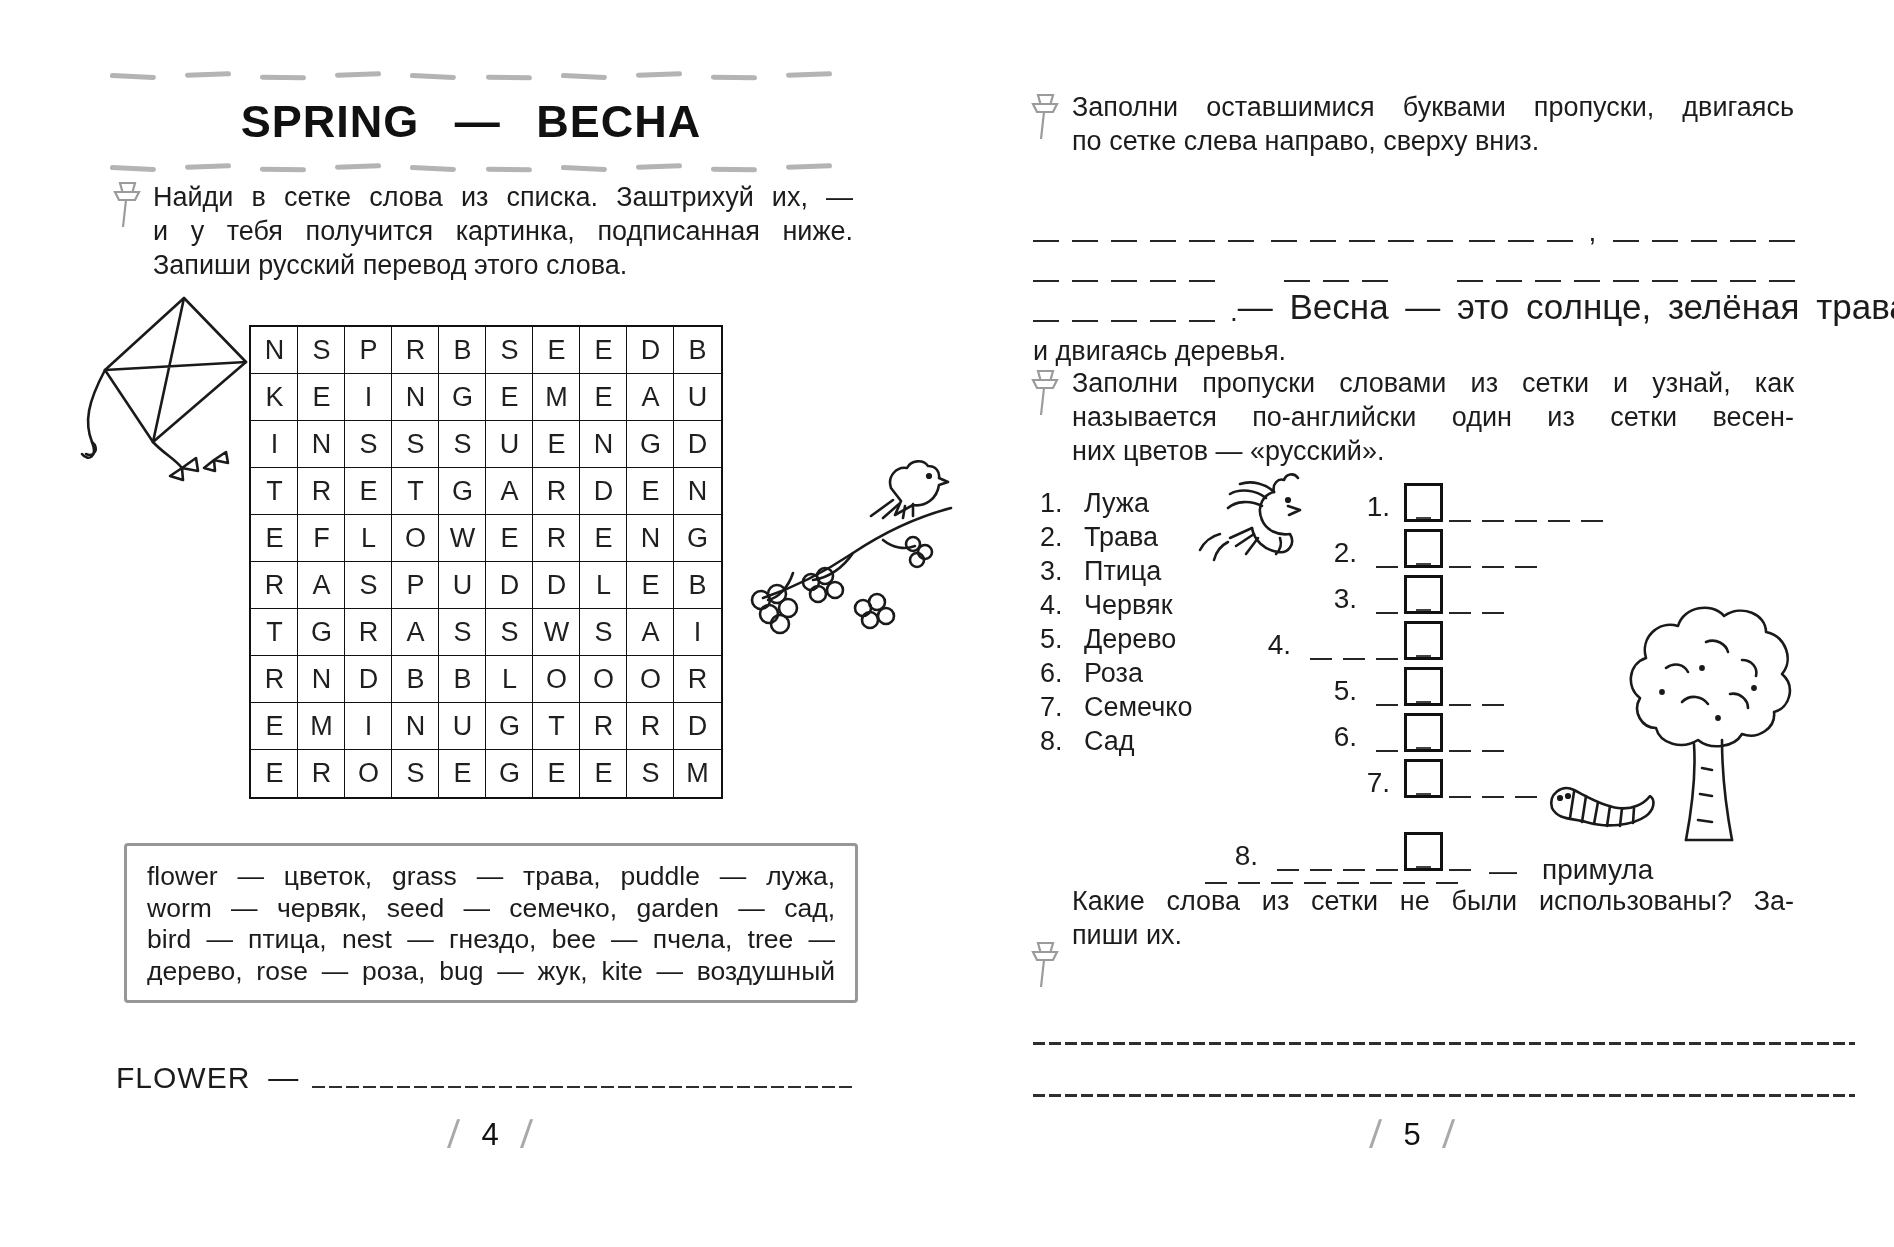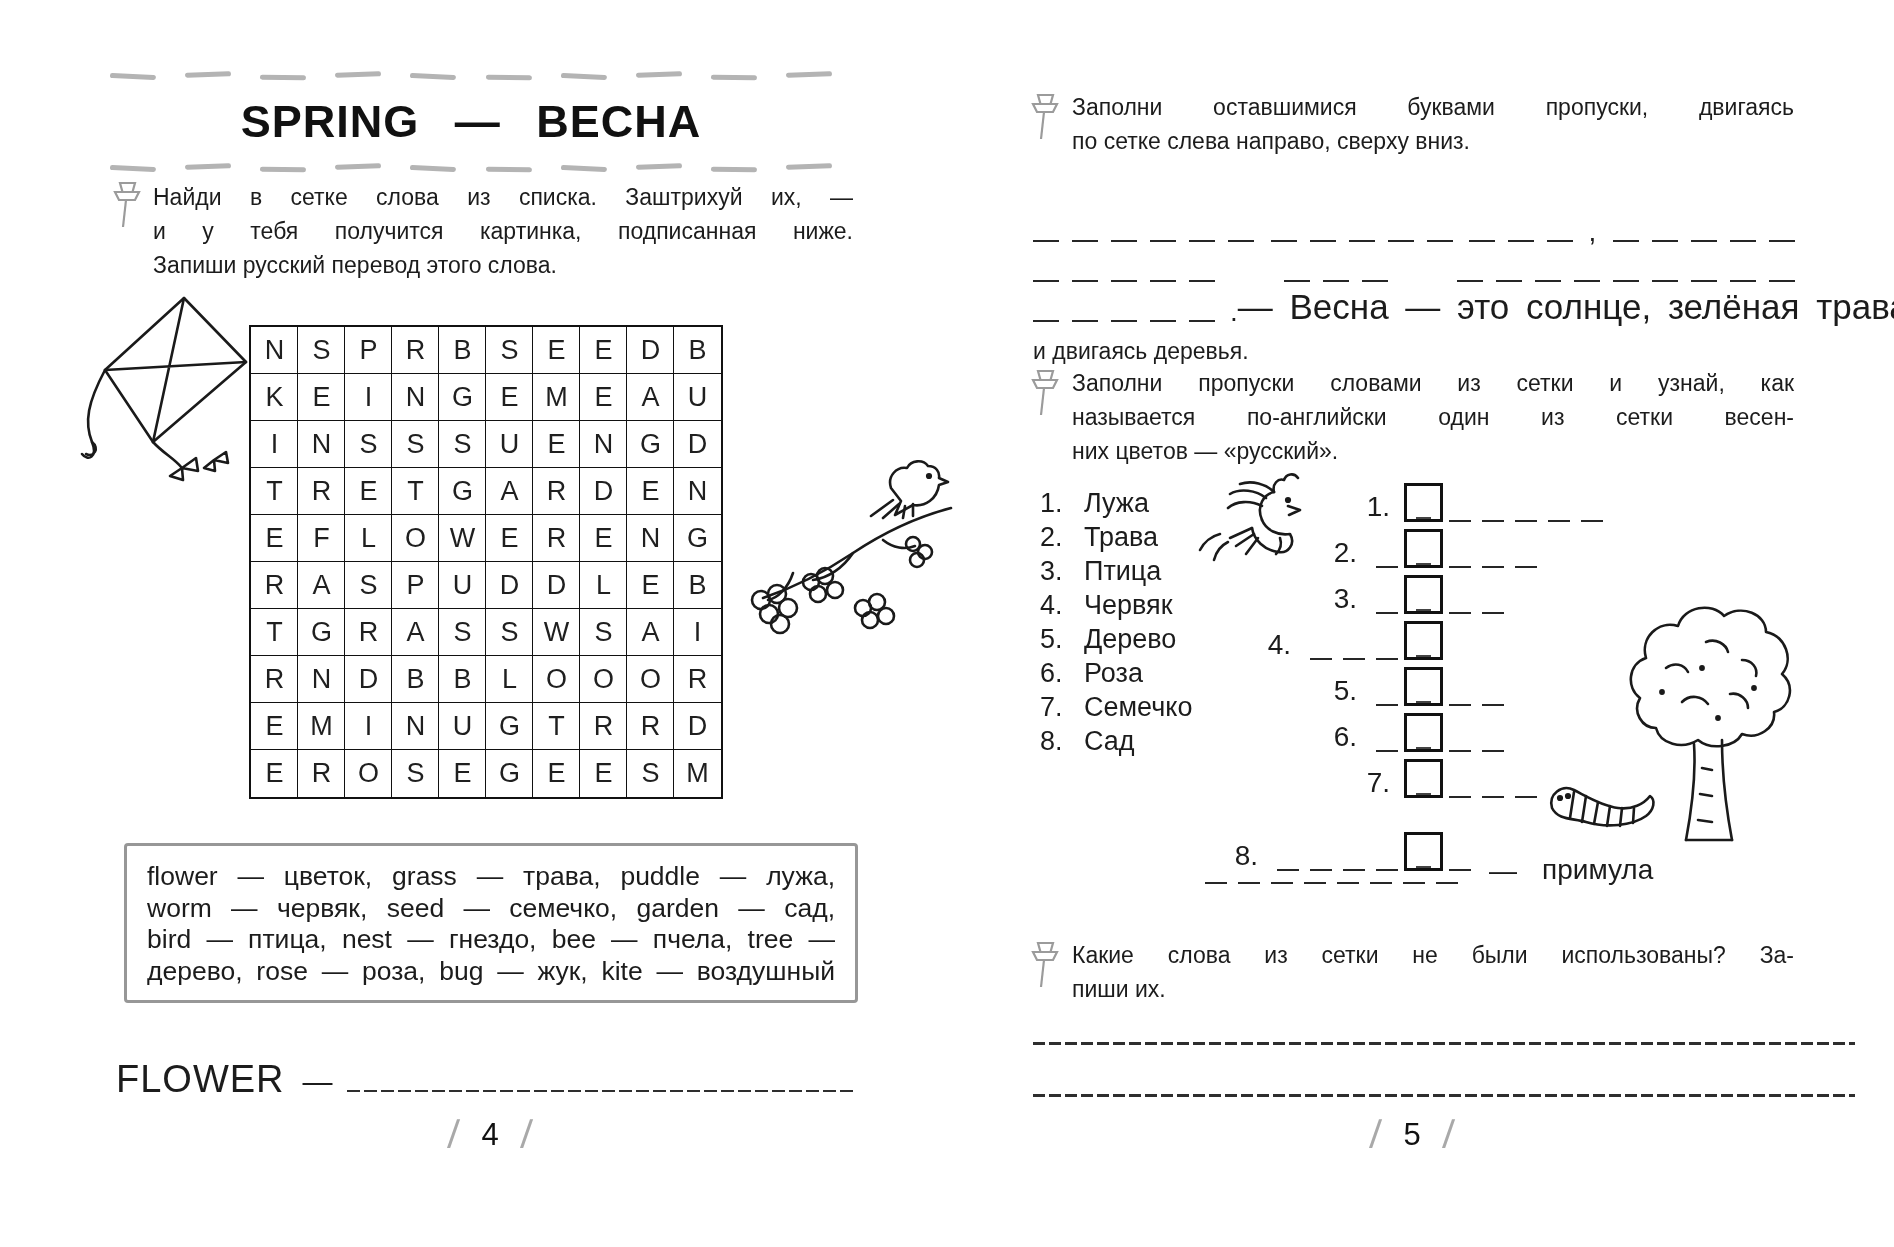--- a/index.html
+++ b/index.html
@@ -14,42 +14,42 @@
   .title-block{left:110px;top:72px;width:722px;}
   .dash-row{display:flex;justify-content:space-between;height:10px;}
   .tdash{width:46px;height:5px;background:#b4b4b4;border-radius:3px;display:inline-block;}
   .dash-row .tdash:nth-child(odd){transform:rotate(2.5deg) translateY(2px);}
   .dash-row .tdash:nth-child(even){transform:rotate(-2deg);}
   .dash-row .tdash:nth-child(3n){transform:rotate(1deg) translateY(3px);}
   h1.title{margin:14px 0 16px 0;text-align:center;font-size:45px;font-weight:bold;
     letter-spacing:1px;word-spacing:22px;color:#111;}
 
   
-  .para{font-size:23px;line-height:34px;color:#1c1c1c;}
+  .para{font-size:27px;line-height:34px;color:#1c1c1c;}
   .para .line{text-align:justify;text-align-last:justify;white-space:normal;}
   .para .line.last{text-align-last:left;}
 
   
   .pin{width:34px;height:52px;}
 
   
   .wsgrid{display:grid;grid-template-columns:repeat(10,47px);grid-auto-rows:47px;
     border:2px solid #111;width:470px;box-sizing:content-box;}
   .wscell{border:1.5px solid #111;display:flex;align-items:center;justify-content:center;
     font-size:27px;color:#1f1f1f;margin:-0.75px;background:#fff;}
 
   
   .word-box{left:124px;top:843px;width:688px;border:3px solid #979797;border-radius:4px;
     padding:15px 20px 13px 20px;font-size:26.5px;line-height:31.5px;}
   .word-box .line{text-align:justify;text-align-last:justify;}
   .word-box .line.last{text-align-last:left;}
 
   
   .flower-line{left:116px;top:1058px;width:738px;display:flex;align-items:baseline;}
-  .flower-label{font-size:38px;letter-spacing:1px;white-space:pre;}
+  .flower-label{font-size:30px;letter-spacing:1px;white-space:pre;}
   .flower-dash{font-size:30px;margin:0 14px 0 18px;}
   .flower-rule{flex:1;height:30px;
     background:repeating-linear-gradient(90deg,#2e2e2e 0 13px,rgba(0,0,0,0) 13px 17px);
     background-size:100% 2.5px;background-position:0 100%;background-repeat:no-repeat;}
 
   
   .page-num{width:140px;text-align:center;font-size:31px;display:flex;
     align-items:center;justify-content:center;gap:22px;}
   .pslash{color:#a9a9a9;font-size:40px;font-weight:300;transform:rotate(4deg);}
   .pnum{color:#111;}
@@ -604,21 +604,21 @@
 
   <div class="abs" style="left:1028px;top:940px;">
     <svg class="pin" viewBox="0 0 34 52">
         <g stroke="#9b9b9b" stroke-width="2.2" fill="#fff">
       <path d="M10 3 h15 l-2.5 9 h-10 z"></path>
           <path d="M5 12 h24 l-4 8 h-16 z"></path>
           <path d="M16 20 l-3 27"></path>
     </g>
       </svg>
   </div>
-  <div class="abs para" style="left:1072px;top:938px;width:722px;">
+  <div class="abs para" style="left:1072px;top:884px;width:722px;">
       <div class="line">Какие слова из сетки не были использованы? За-</div>
       <div class="line last">пиши их.</div>
     </div>
 
   <div class="abs write-rule" style="left:1033px;top:1042px;width:822px;"></div>
   <div class="abs write-rule" style="left:1033px;top:1094px;width:822px;"></div>
 
   <div class="abs page-num" style="left:1342px;top:1112px;">
     <span class="pslash">/</span>
     <span class="pnum">5</span>

